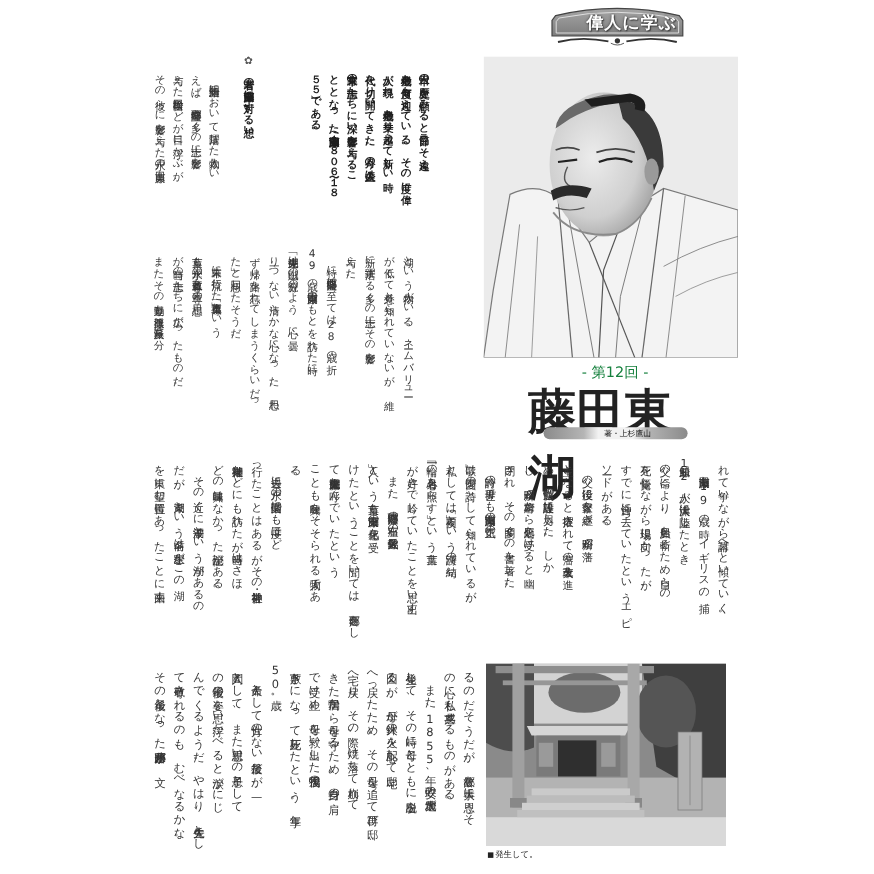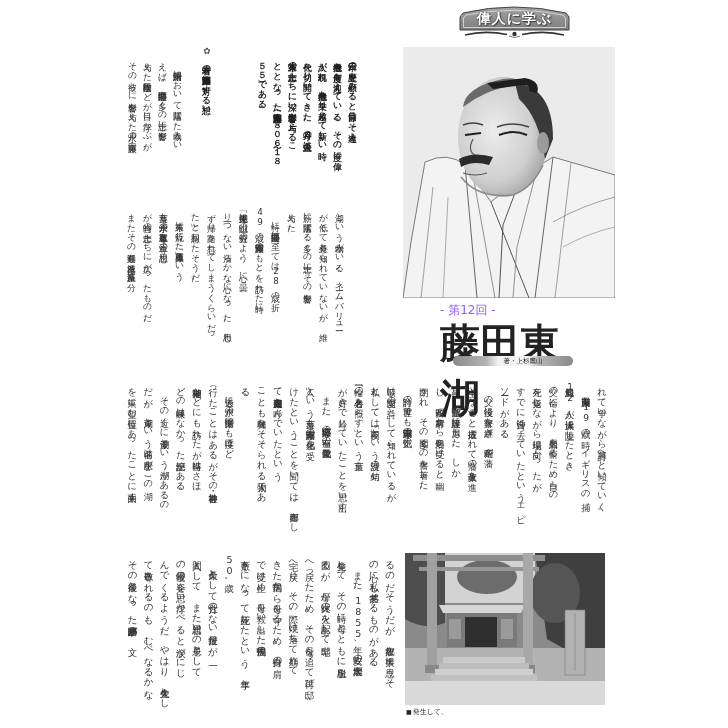--- a/index.html
+++ b/index.html
@@ -26,31 +26,31 @@
   
   #body-c { left: 124px; top: 381px; width: 486px; height: 158px;
             font-size: 9.2px; line-height: 16.2px; }
   
   #body-d { left: 124px; top: 554px; width: 274px; height: 166px;
             font-size: 9.5px; line-height: 16.1px; }
 
   
   #banner { position: absolute; left: 457px; top: 3px; width: 115px; height: 37px; }
   #banner svg { position: absolute; left: 0; top: 0; }
-  #banner-text { position: absolute; left: 0; top: 7px; width: 115px; text-align: center;
+  #banner-text { position: absolute; left: 12px; top: 7px; width: 115px; text-align: center;
                  font-size: 14px; font-weight: bold; color: #fff; letter-spacing: 1px;
                  font-family: Liberation Serif, serif;
                  text-shadow: 0 0 2px #333, 1px 1px 1px #444; }
 
   
   #portrait { position: absolute; left: 403px; top: 47px; width: 212px; height: 251px; }
 
   
-  #episode { position: absolute; left: 440px; top: 302px; width: 145px; 
-             font-size: 12px; color: #8b5cf6; }
+  #episode { position: absolute; left: 440px; top: 302px; width: 145px; text-align: center;
+             font-size: 12px; color: #15803d; }
   #person-name { position: absolute; left: 440px; top: 316px; width: 145px; 
                  font-size: 40px; font-weight: bold; color: #222;
                  font-family: "DejaVu Serif", serif; letter-spacing: 0px; }
   #author-bar { position: absolute; left: 453px; top: 356px; width: 120px; height: 10px;
                 border-radius: 5px;
                 background: linear-gradient(to right, #8a8a8a, #b5b5b5 28%, #f2f2f2 38%, #f2f2f2 62%, #b5b5b5 72%, #8a8a8a); }
   #author-text { position: absolute; left: 0; top: 0; width: 140px; text-align: center;
                  font-size: 6.5px; line-height: 10px; color: #111; }
 
   

